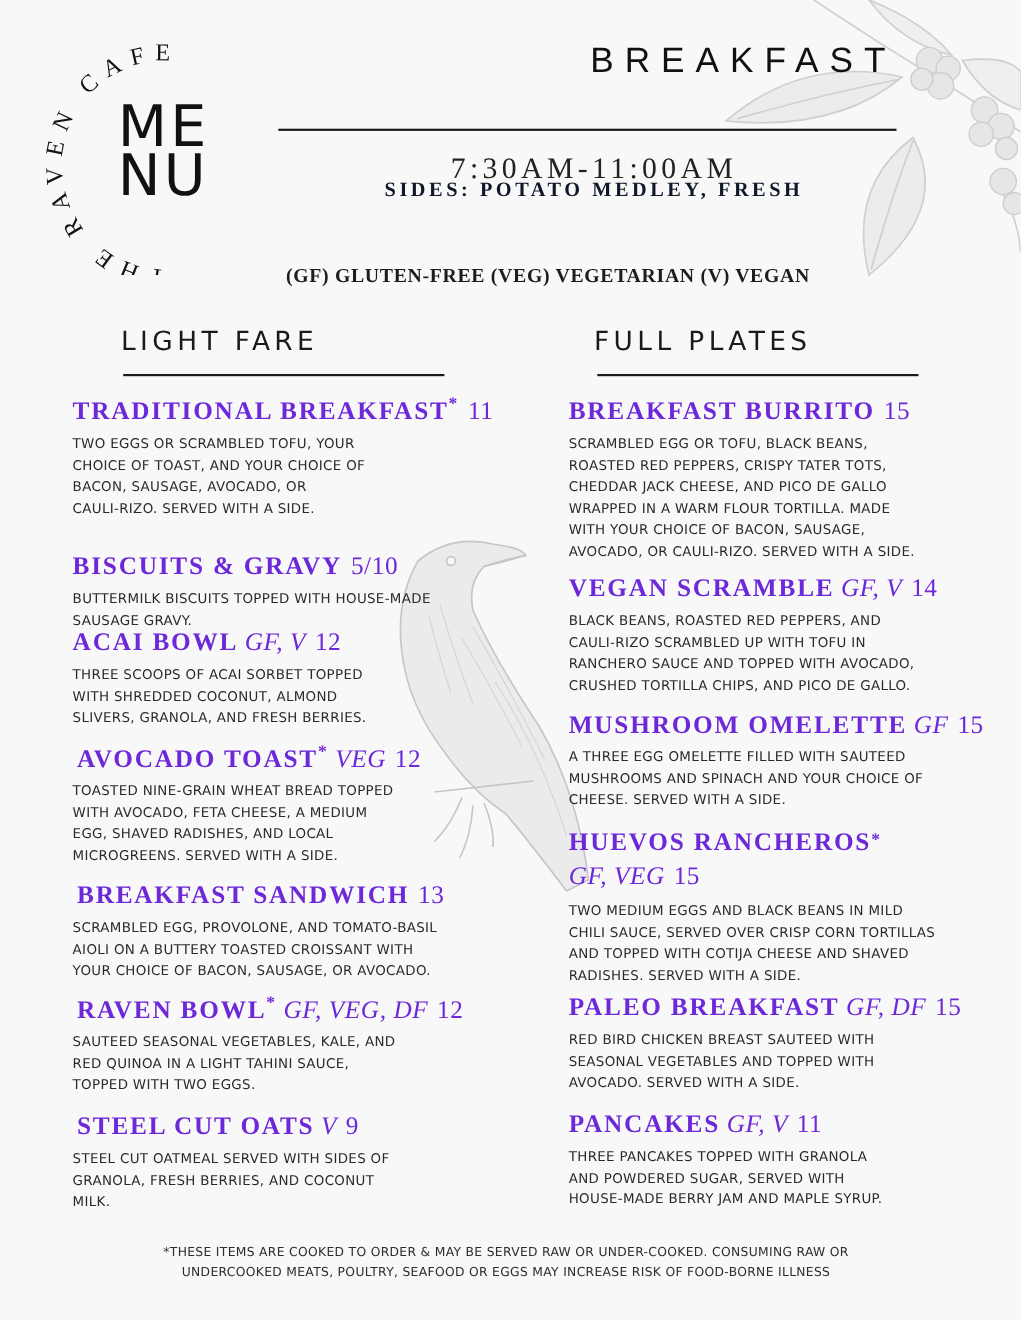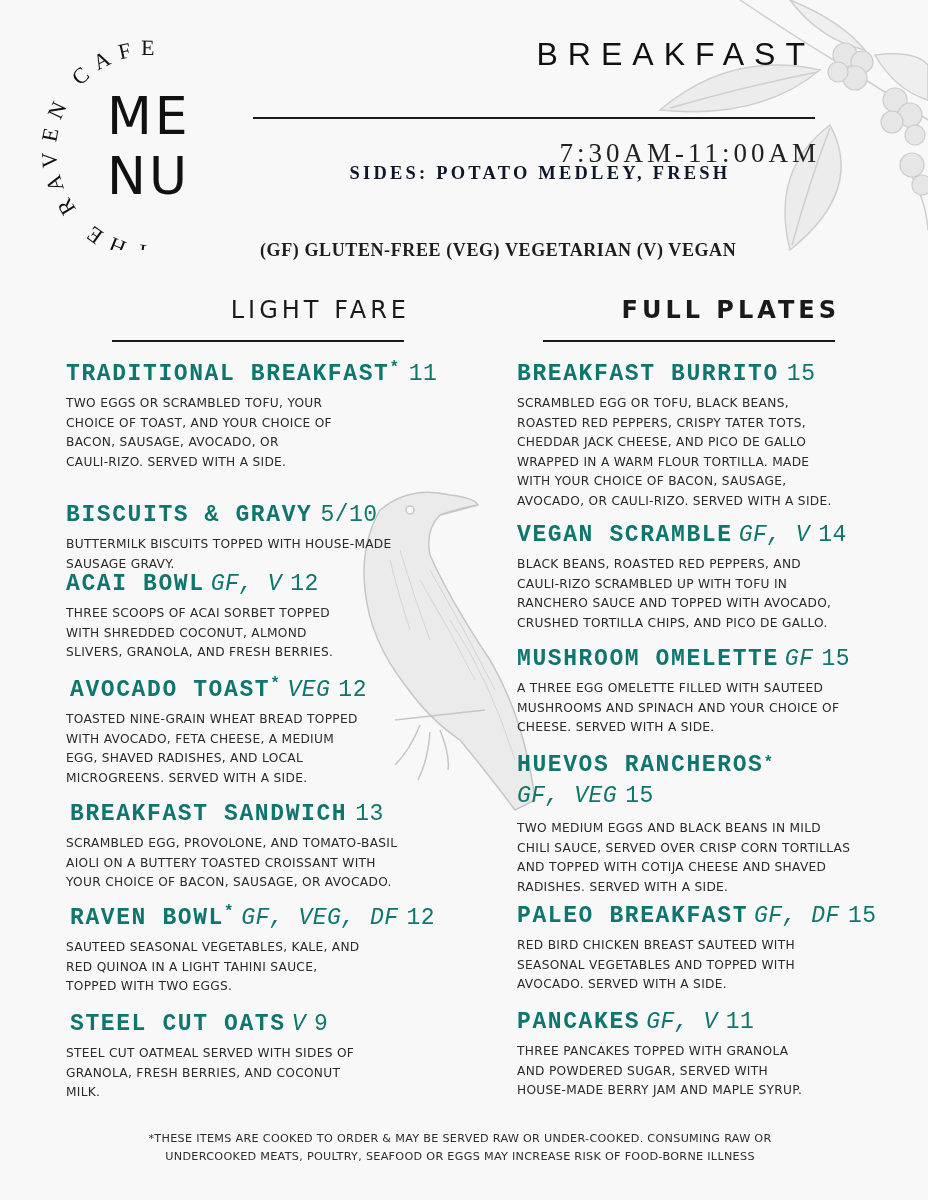--- a/index.html
+++ b/index.html
@@ -9,29 +9,29 @@
   }
   .abs { position:absolute; }
   
   .logo { left:20px; top:20px; width:220px; height:230px; }
   .logo svg text { font-family:"Liberation Serif", serif; }
   .menu-big { font-family:"DejaVu Sans", sans-serif; font-weight:normal; color:#111; }
   
   .title { left:255px; top:36px; width:560px; text-align:right; font-family:Liberation Sans, sans-serif;
     font-size:32px; letter-spacing:10px; color:#111; }
   .title-rule { left:253px; top:117px; width:562px; height:2px; background:#1a1a1a; }
-  .hours { left:260px; top:138px; width:560px; text-align:right; font-family:"Liberation Serif", serif; font-size:27px; letter-spacing:4px; color:#222; }
+  .hours { left:260px; top:138px; width:560px; text-align:center; font-family:"Liberation Serif", serif; font-size:27px; letter-spacing:4px; color:#222; }
   .sides { left:260px; top:160px; width:560px; text-align:center; font-family:"Liberation Serif", serif; font-weight:bold; font-size:18.5px; letter-spacing:3.2px; line-height:27px; color:#0f172a; }
   .sides i { font-weight:normal; font-style:italic; }
   .legend { left:260px; top:240px; width:560px; text-align:left; font-family:"Liberation Serif", serif; font-weight:bold; font-size:18px; letter-spacing:0.6px; color:#1d1d1d; }
   
-  .sec-head { font-family:"DejaVu Sans", sans-serif; font-size:24px; letter-spacing:4px; color:#1a1a1a; text-align:right; }
+  .sec-head { font-family:"DejaVu Sans", sans-serif; font-size:24px; letter-spacing:4px; color:#1a1a1a; text-align:left; }
   .sec-rule { height:2px; background:#1a1a1a; }
   .item { position:absolute; }
-  .item-name { font-family:Liberation Mono, monospace; font-weight:bold; font-size:23px; letter-spacing:1.6px; color:#0f766e; white-space:nowrap; }
+  .item-name { font-family:Liberation Serif, serif; font-weight:bold; font-size:23px; letter-spacing:1.6px; color:#6d28d9; white-space:nowrap; }
   .item-name .tags { font-weight:normal; font-style:italic; letter-spacing:0.5px; margin-left:6px; }
   .item-name .price { font-weight:normal; letter-spacing:0.5px; margin-left:8px; }
   .item-name .star { font-size:16px; vertical-align:top; position:relative; top:-2px; }
   .item-desc { font-family:"DejaVu Sans", sans-serif; font-size:12.2px; letter-spacing:0.3px; line-height:19.6px; color:#2a2a2a; margin-top:7px; text-transform:uppercase; }
   .footer { left:60px; top:1130px; width:800px; text-align:center; font-family:"DejaVu Sans", sans-serif; font-size:11.2px; letter-spacing:0.3px; line-height:18px; color:#2d2d2d; }
   .deco { pointer-events:none; }
 </style>
 </head>
 <body>
 
@@ -80,34 +80,34 @@
 <div class="abs logo">
   <svg width="220" height="230" viewBox="0 0 220 230">
     <defs>
       <path id="arc" d="M 130,225 A 95,95 0 1 1 205,70"></path>
     </defs>
     <text font-size="22" letter-spacing="9" fill="#111">
       <textPath href="#arc">THE RAVEN CAFE</textPath>
     </text>
   </svg>
   <div class="abs menu-big" style="left:87px;top:68px;font-size:52px;letter-spacing:3px;line-height:56px;">ME</div>
-  <div class="abs menu-big" style="left:87px;top:128px;font-size:52px;letter-spacing:3px;line-height:56px;">NU</div>
+  <div class="abs menu-big" style="left:87px;top:112px;font-size:52px;letter-spacing:3px;line-height:56px;">NU</div>
 </div>
 
 <div class="abs title">BREAKFAST</div>
 <div class="abs title-rule"></div>
 <div class="abs hours">7:30AM-11:00AM</div>
 <div class="abs sides">
   <div>SIDES: POTATO MEDLEY, FRESH</div>
 </div>
 <div class="abs legend">(GF) GLUTEN-FREE (VEG) VEGETARIAN (V) VEGAN</div>
 
 <div class="abs sec-head" style="left:110px;top:296px;width:300px;">LIGHT FARE</div>
 <div class="abs sec-rule" style="left:112px;top:340px;width:292px;"></div>
-<div class="abs sec-head" style="left:540px;top:296px;width:300px;font-weight:bold;">FULL PLATES</div>
+<div class="abs sec-head" style="left:540px;top:296px;width:300px;">FULL PLATES</div>
 <div class="abs sec-rule" style="left:543px;top:340px;width:292px;"></div>
 
 <div id="left-items">
     <div class="item" style="left: 66px; top: 361px; width: 430px;">
       <div class="item-name"><span>TRADITIONAL BREAKFAST</span><span class="star">*</span><span class="price">11</span></div>
       <div class="item-desc">
         <div>TWO EGGS OR SCRAMBLED TOFU, YOUR</div>
         <div>CHOICE OF TOAST, AND YOUR CHOICE OF</div>
         <div>BACON, SAUSAGE, AVOCADO, OR</div>
         <div>CAULI-RIZO. SERVED WITH A SIDE.</div>

